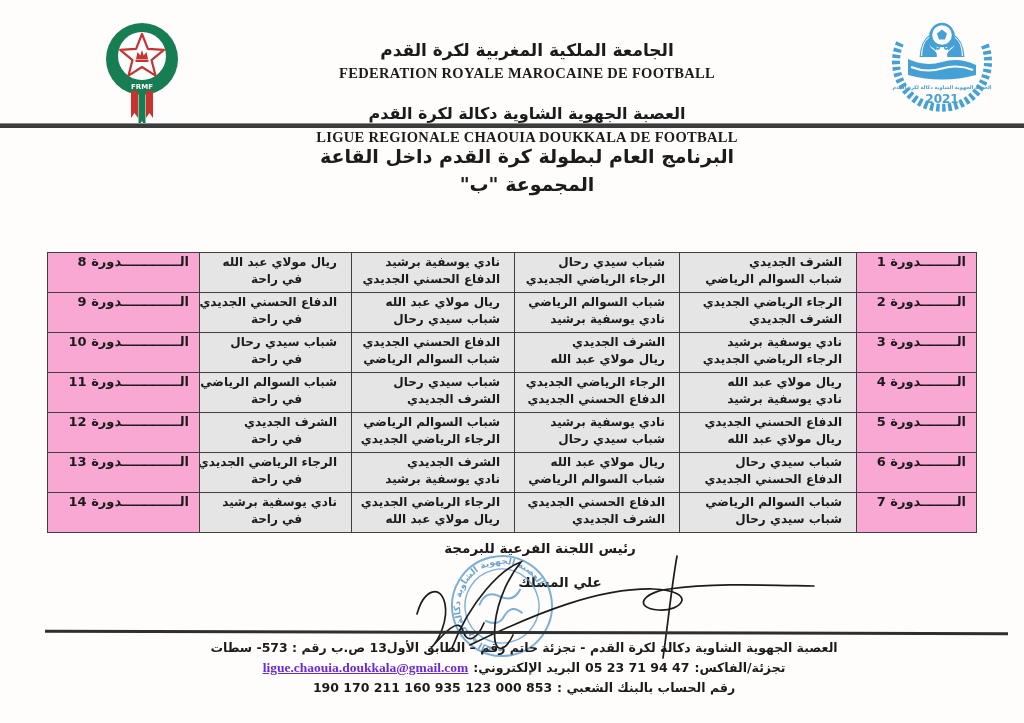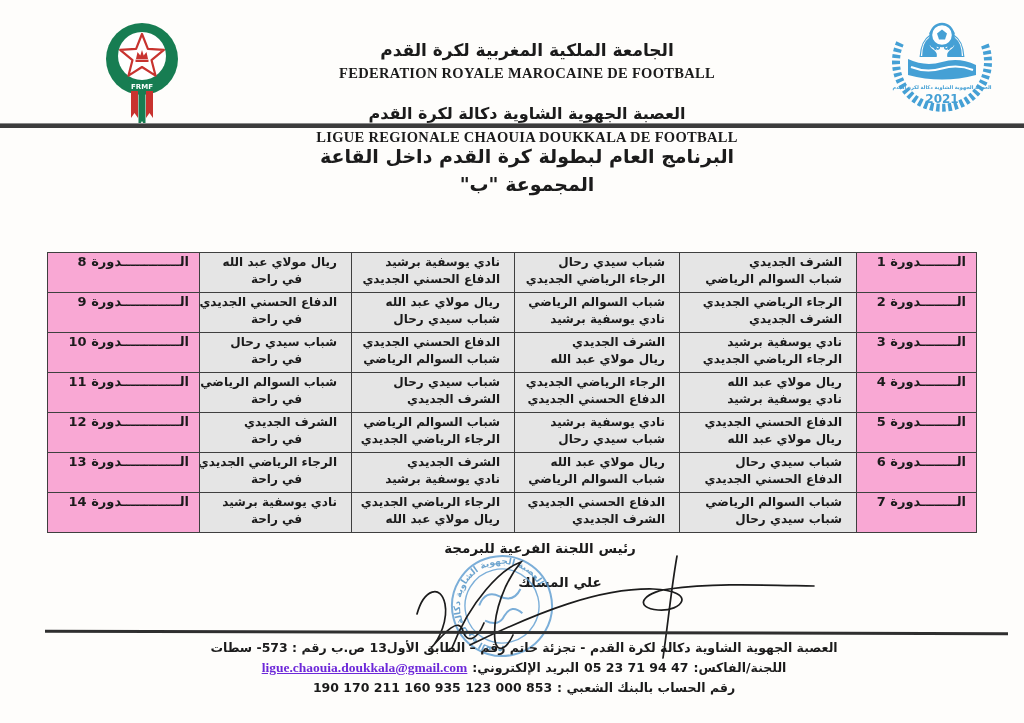--- a/index.html
+++ b/index.html
@@ -258,21 +258,21 @@
       <path d="M 470 645 C 540 611 600 588 653 589 C 699 591 682 612 658 610 C 634 608 641 593 669 589 C 712 583 762 585 814 586"></path>
       <path d="M 677 556 C 671 590 668 624 663 658"></path>
     </g>
   </svg>
 
   <div class="footer-rule"></div>
 
   <div class="footer">
     <div class="addr">العصبة الجهوية الشاوية دكالة لكرة القدم - تجزئة حاتم رقم – الطابق الأول13  ص.ب رقم : 573- سطات</div>
     <div class="footer-line">
-      <span>اللجنة/الفاكس:</span>
+      <span>تجزئة/الفاكس:</span>
       <span class="num">05 23 71 94 47</span>
       <span>البريد الإلكتروني:</span>
       <a class="email-link">ligue.chaouia.doukkala@gmail.com</a>
     </div>
     <div class="footer-line">
       <span>رقم الحساب بالبنك الشعبي :</span>
       <span class="num">190 170 211 160 935 123 000 853</span>
     </div>
   </div>
 

